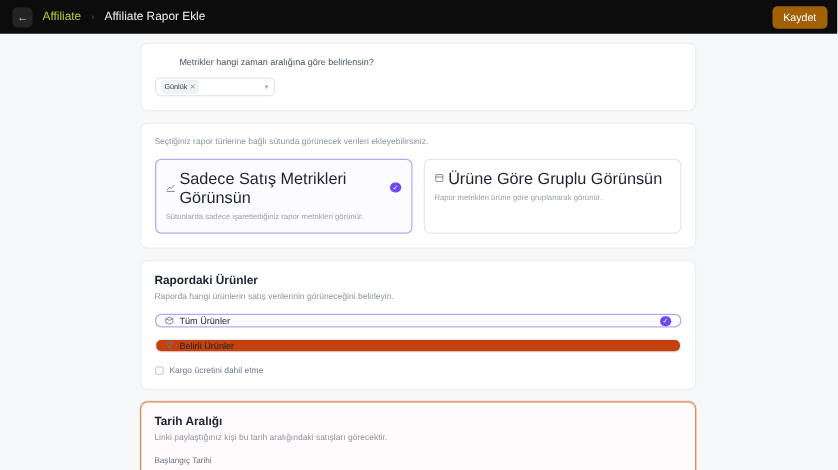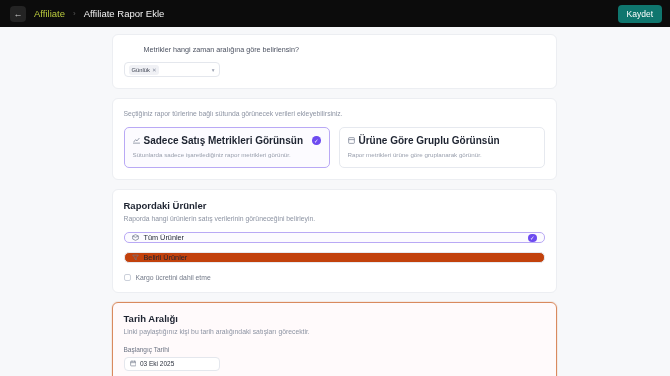--- a/index.html
+++ b/index.html
@@ -32,21 +32,21 @@
   .crumb-link {
     color: #b9c93d;
     font-size: 9.5px;
     cursor: pointer;
     white-space: nowrap;
   }
   .crumb-sep { color: #5a5a5a; font-size: 8px; }
   .crumb-current { color: #f2f2f2; font-size: 9.5px; white-space: nowrap; }
   .topbar-spacer { flex: 1 1 auto; }
   .save-btn {
-    background: #0f766e;
+    background: #a16207;
     color: #fff;
     font-size: 8.5px;
     padding: 4px 9px;
     border-radius: 4px;
     border: none;
     cursor: pointer;
     font-family: inherit;
   }
 
   
@@ -137,22 +137,22 @@
     border-color: #b9a9f5;
     background: #fcfbff;
   }
   .opt-head {
     display: flex;
     align-items: center;
     gap: 4px;
   }
   .opt-icon { color: #6f7789; display: flex; align-items: center; }
   .opt-label {
-    font-size: 10px;
-    font-weight: bold;
+    font-size: 13px;
+    font-weight: normal;
     color: #1d2330;
     flex: 1 1 auto;
   }
   .check {
     width: 8.5px; height: 8.5px;
     border-radius: 50%;
     background: #6d4bf0;
     color: #fff;
     font-size: 5.5px;
     display: flex; align-items: center; justify-content: center;

